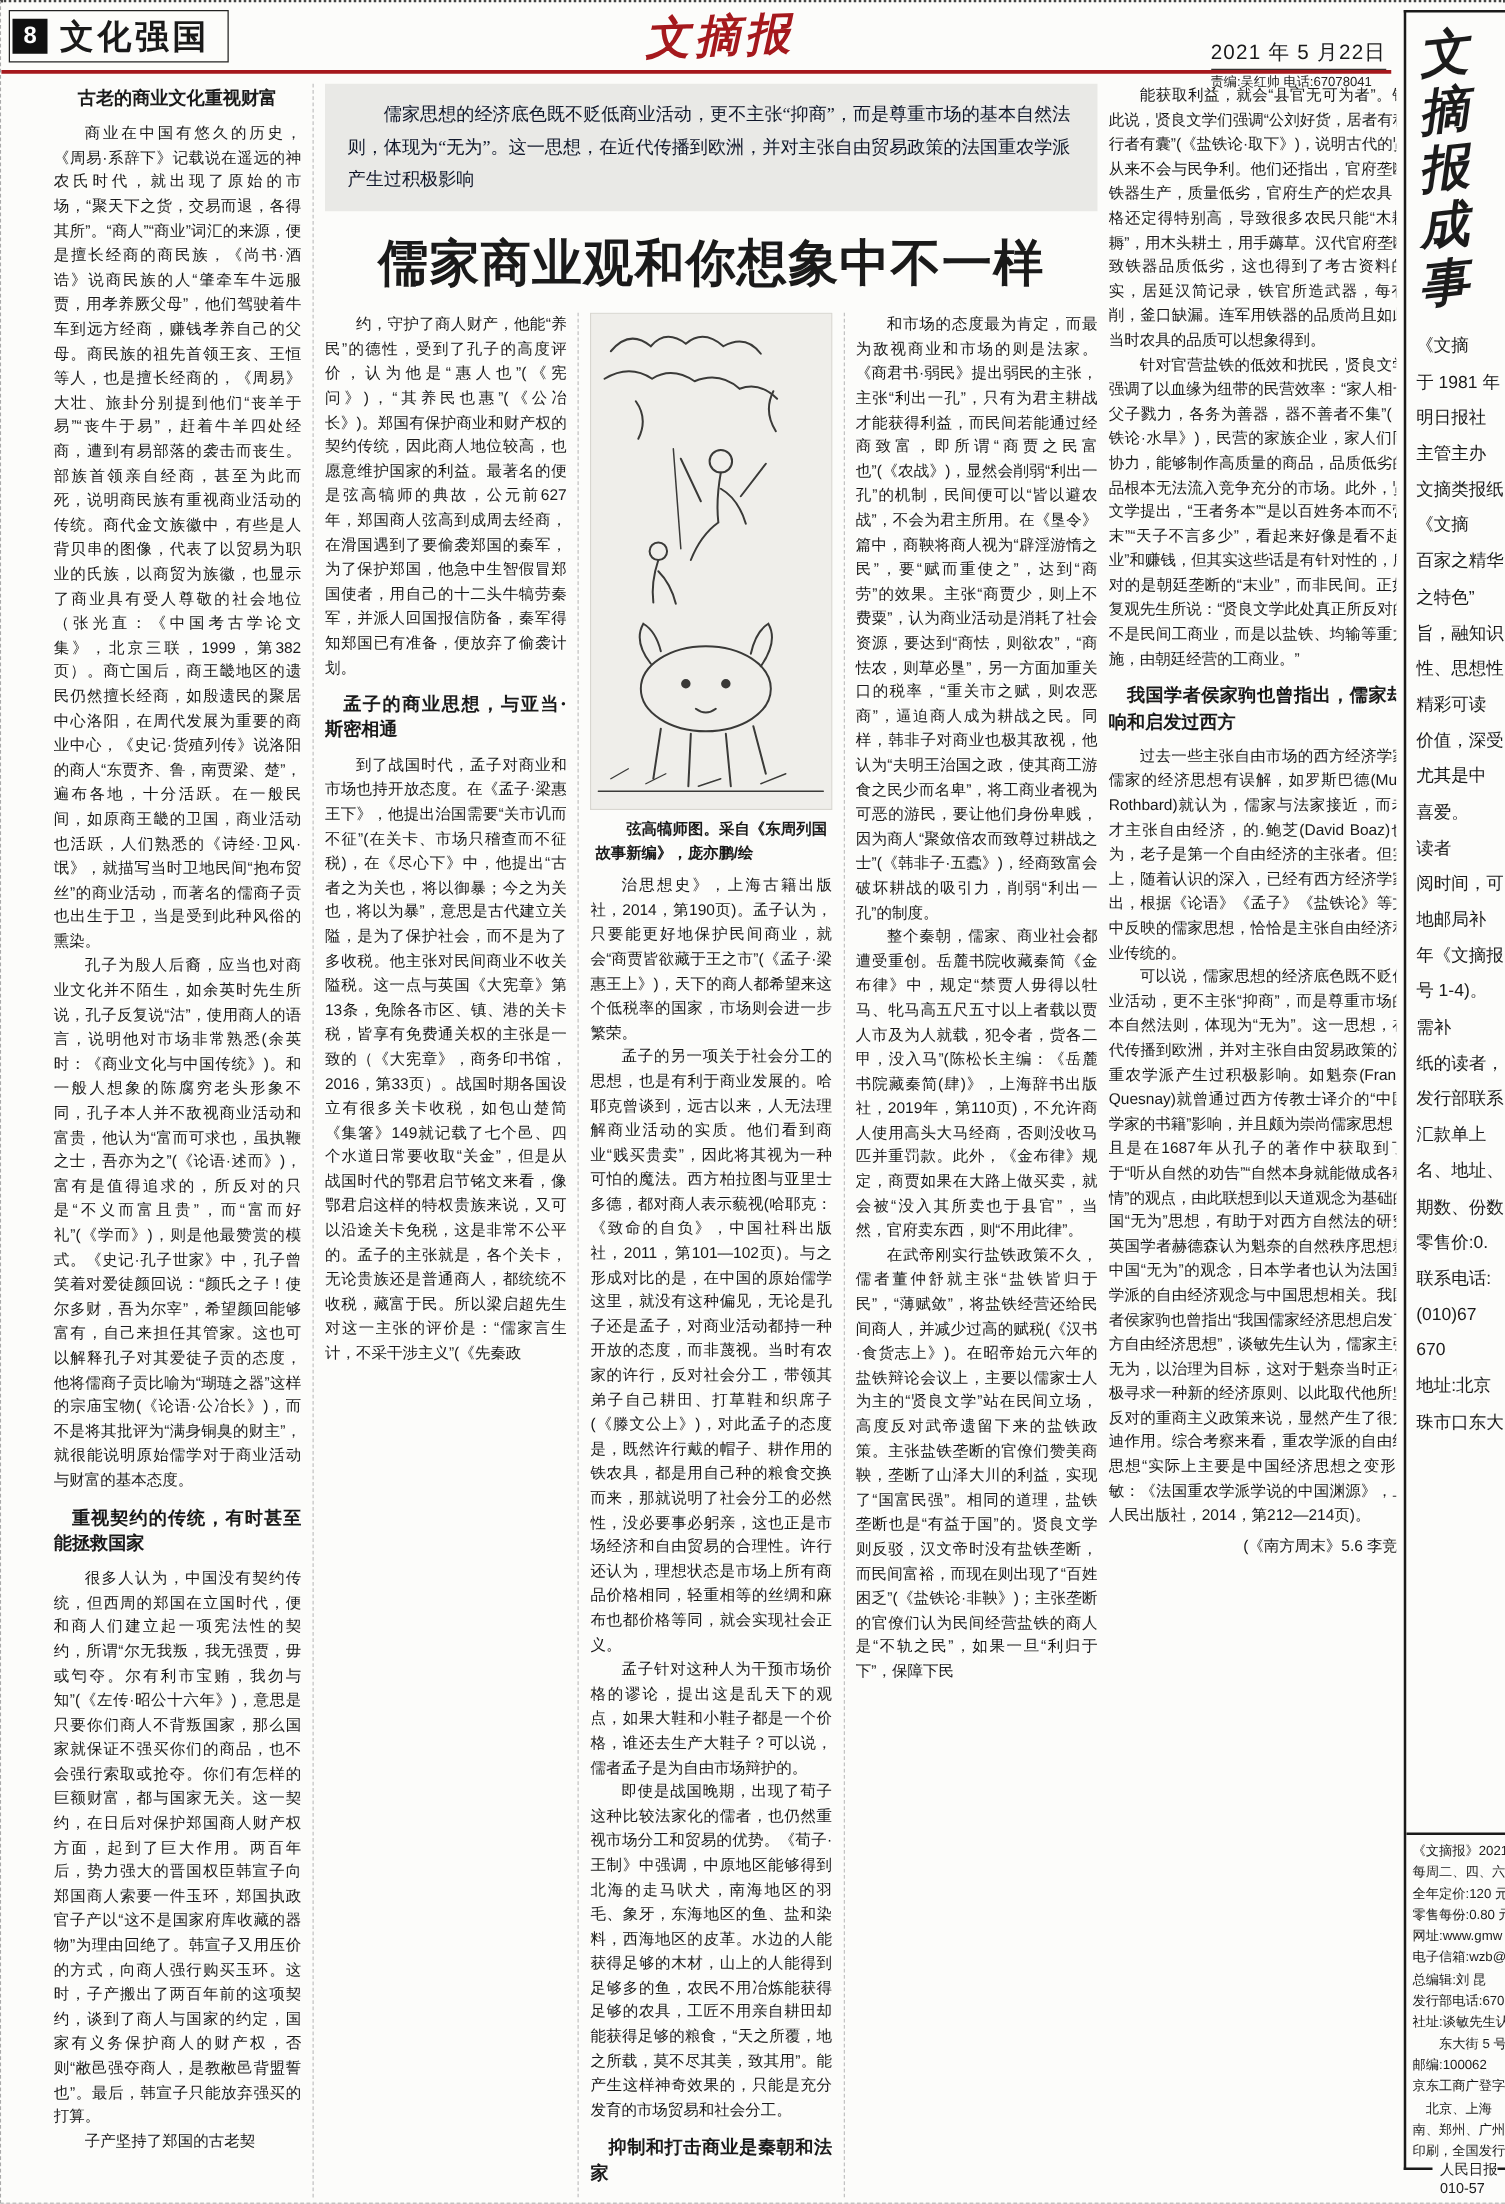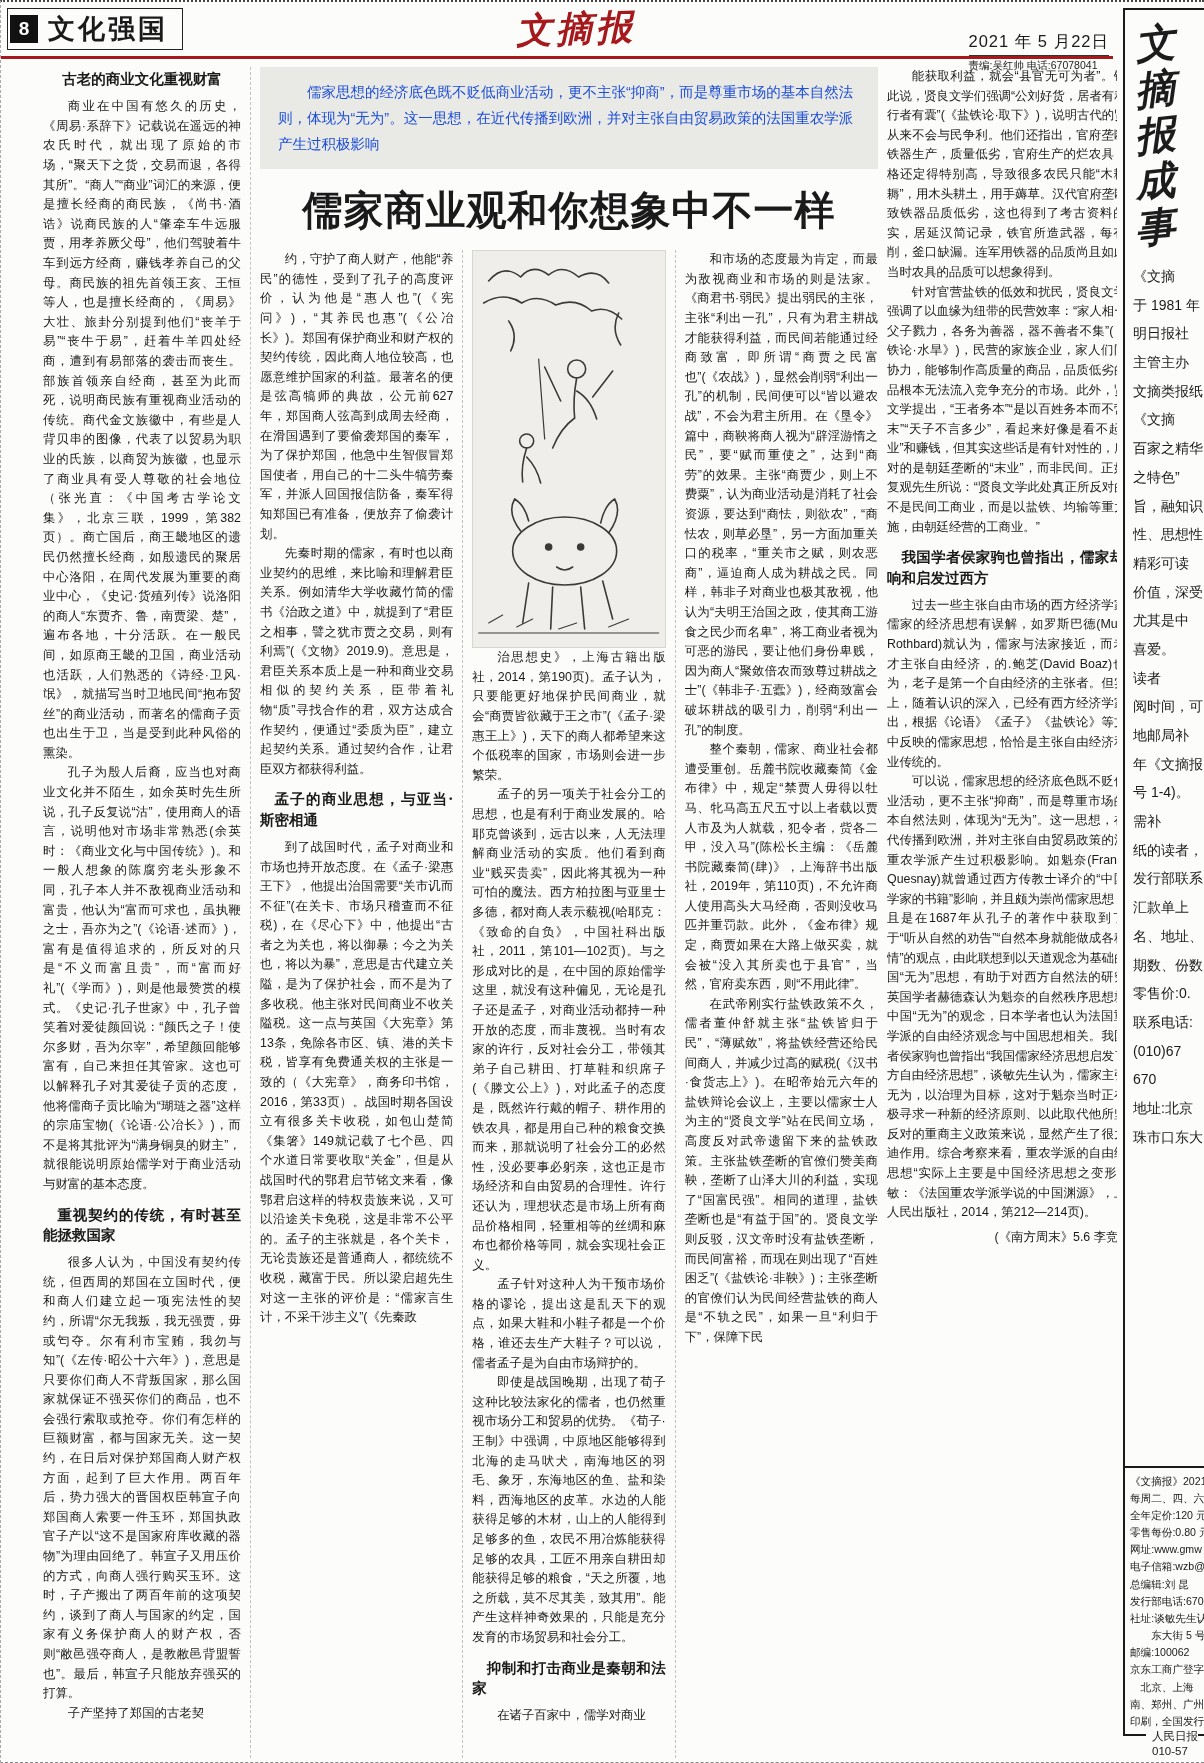--- a/index.html
+++ b/index.html
@@ -20,21 +20,21 @@
   .date{font-size:16.5px;letter-spacing:1px;border-bottom:1px solid #333;padding-bottom:2px;margin-top:45px;}
   .editor{font-size:10.5px;margin-top:3px;color:#222;}
   .red-rule{height:3px;background:#a5191d;margin:4px 4px 0 0;}
   
   .article{flex:1;display:flex;padding:8px 2px 4px 6px;box-sizing:border-box;overflow:hidden;gap:9px;margin-left:36px;}
   .col{overflow:hidden;text-align:justify;}
   .col + .col, .mid-cols > .col + .col{border-left:1px dashed #c2c2c2;padding-left:9px;}
   .col1{width:198px;flex:0 0 auto;}
   .midgroup{width:628px;flex:0 0 auto;display:flex;flex-direction:column;border-left:1px dashed #c2c2c2;padding-left:9px;box-sizing:border-box;}
   .col5{width:252px;flex:0 0 auto;}
-  .lede{background:#e9e9e6;color:#1d4ed8;font-family:Liberation Sans, sans-serif;
+  .lede{background:#e9e9e6;color:#0f172a;font-family:Liberation Serif, serif;
         font-size:14.5px;line-height:1.8;padding:12px 18px;box-sizing:border-box;}
   .lede p{margin:0;text-indent:2em;}
   .headline{font-size:40px;font-weight:bold;text-align:center;letter-spacing:1px;margin:14px 0 12px 0;}
   .mid-cols{flex:1;display:flex;gap:9px;overflow:hidden;}
   .mid-cols .col{flex:1;}
   p.body{font-size:12.4px;line-height:1.58;margin:0;text-indent:2em;}
   h3.subhead{font-family:"DejaVu Serif",serif;font-size:14.5px;font-weight:bold;
              margin:10px 0 8px 0;line-height:1.4;text-indent:1em;}
   h3.lead-subhead{margin-top:2px;text-align:center;text-indent:0;}
   .source{font-size:12.4px;text-align:right;margin-top:6px;padding-right:4px;}
@@ -88,21 +88,20 @@
       <div class="midgroup">
         <div class="lede">
           <p>儒家思想的经济底色既不贬低商业活动，更不主张“抑商”，而是尊重市场的基本自然法则，体现为“无为”。这一思想，在近代传播到欧洲，并对主张自由贸易政策的法国重农学派产生过积极影响</p>
         </div>
         <div class="headline">儒家商业观和你想象中不一样</div>
 
         <div class="mid-cols">
 
           <div class="col">
             <p class="body">约，守护了商人财产，他能“养民”的德性，受到了孔子的高度评价，认为他是“惠人也”(《宪问》)，“其养民也惠”(《公冶长》)。郑国有保护商业和财产权的契约传统，因此商人地位较高，也愿意维护国家的利益。最著名的便是弦高犒师的典故，公元前627年，郑国商人弦高到成周去经商，在滑国遇到了要偷袭郑国的秦军，为了保护郑国，他急中生智假冒郑国使者，用自己的十二头牛犒劳秦军，并派人回国报信防备，秦军得知郑国已有准备，便放弃了偷袭计划。</p>
-            <p class="body">先秦时期的儒家，有时也以商业契约的思维，来比喻和理解君臣关系。例如清华大学收藏竹简的儒书《治政之道》中，就提到了“君臣之相事，譬之犹市贾之交易，则有利焉”(《文物》2019.9)。意思是，君臣关系本质上是一种和商业交易相似的契约关系，臣带着礼物“质”寻找合作的君，双方达成合作契约，便通过“委质为臣”，建立起契约关系。通过契约合作，让君臣双方都获得利益。</p>
             <h3 class="subhead">孟子的商业思想，与亚当·斯密相通</h3>
             <p class="body">到了战国时代，孟子对商业和市场也持开放态度。在《孟子·梁惠王下》，他提出治国需要“关市讥而不征”(在关卡、市场只稽查而不征税)，在《尽心下》中，他提出“古者之为关也，将以御暴；今之为关也，将以为暴”，意思是古代建立关隘，是为了保护社会，而不是为了多收税。他主张对民间商业不收关隘税。这一点与英国《大宪章》第13条，免除各市区、镇、港的关卡税，皆享有免费通关权的主张是一致的（《大宪章》，商务印书馆，2016，第33页）。战国时期各国设立有很多关卡收税，如包山楚简《集箸》149就记载了七个邑、四个水道日常要收取“关金”，但是从战国时代的鄂君启节铭文来看，像鄂君启这样的特权贵族来说，又可以沿途关卡免税，这是非常不公平的。孟子的主张就是，各个关卡，无论贵族还是普通商人，都统统不收税，藏富于民。所以梁启超先生对这一主张的评价是：“儒家言生计，不采干涉主义”(《先秦政</p>
           </div>
 
           <div class="col">
             <div class="figure">
               <svg width="100%" height="100%" viewBox="0 0 200 396" preserveAspectRatio="xMidYMid slice">
                 <rect x="0" y="0" width="200" height="396" fill="#efeeea"></rect>
                 <g stroke="#3a3a38" fill="none" stroke-width="1.6" stroke-linecap="round">
                   <path d="M20 30 q15 -18 32 -4 q12 -14 28 -2 q14 -12 30 2 q18 -10 30 6"></path>
@@ -117,20 +116,21 @@
                   <ellipse cx="96" cy="300" rx="52" ry="34"></ellipse>
                   <path d="M52 280 q-14 -18 -6 -32 q10 6 14 22 M140 282 q14 -20 6 -34 q-10 6 -14 24"></path>
                   <circle cx="80" cy="296" r="3" fill="#3a3a38"></circle>
                   <circle cx="112" cy="296" r="3" fill="#3a3a38"></circle>
                   <path d="M88 316 q8 6 16 0"></path>
                   <path d="M60 332 l-6 40 M84 336 l-2 42 M112 336 l4 42 M134 330 l10 38"></path>
                   <path d="M10 382 h180 M20 372 l14 -8 M48 376 l16 -8 M90 378 l18 -6 M140 376 l20 -8" stroke-width="1.1"></path>
                 </g>
               </svg>
             </div>
+            <div class="figcaption">弦高犒师图。采自《东周列国故事新编》，庞亦鹏/绘</div>
             <p class="body">治思想史》，上海古籍出版社，2014，第190页)。孟子认为，只要能更好地保护民间商业，就会“商贾皆欲藏于王之市”(《孟子·梁惠王上》)，天下的商人都希望来这个低税率的国家，市场则会进一步繁荣。</p>
             <p class="body">孟子的另一项关于社会分工的思想，也是有利于商业发展的。哈耶克曾谈到，远古以来，人无法理解商业活动的实质。他们看到商业“贱买贵卖”，因此将其视为一种可怕的魔法。西方柏拉图与亚里士多德，都对商人表示藐视(哈耶克：《致命的自负》，中国社科出版社，2011，第101—102页)。与之形成对比的是，在中国的原始儒学这里，就没有这种偏见，无论是孔子还是孟子，对商业活动都持一种开放的态度，而非蔑视。当时有农家的许行，反对社会分工，带领其弟子自己耕田、打草鞋和织席子(《滕文公上》)，对此孟子的态度是，既然许行戴的帽子、耕作用的铁农具，都是用自己种的粮食交换而来，那就说明了社会分工的必然性，没必要事必躬亲，这也正是市场经济和自由贸易的合理性。许行还认为，理想状态是市场上所有商品价格相同，轻重相等的丝绸和麻布也都价格等同，就会实现社会正义。</p>
             <p class="body">孟子针对这种人为干预市场价格的谬论，提出这是乱天下的观点，如果大鞋和小鞋子都是一个价格，谁还去生产大鞋子？可以说，儒者孟子是为自由市场辩护的。</p>
             <p class="body">即使是战国晚期，出现了荀子这种比较法家化的儒者，也仍然重视市场分工和贸易的优势。《荀子·王制》中强调，中原地区能够得到北海的走马吠犬，南海地区的羽毛、象牙，东海地区的鱼、盐和染料，西海地区的皮革。水边的人能获得足够的木材，山上的人能得到足够多的鱼，农民不用冶炼能获得足够的农具，工匠不用亲自耕田却能获得足够的粮食，“天之所覆，地之所载，莫不尽其美，致其用”。能产生这样神奇效果的，只能是充分发育的市场贸易和社会分工。</p>
             <h3 class="subhead">抑制和打击商业是秦朝和法家</h3>
             <p class="body">在诸子百家中，儒学对商业</p>
           </div>
 
           <div class="col">
             <p class="body">和市场的态度最为肯定，而最为敌视商业和市场的则是法家。《商君书·弱民》提出弱民的主张，主张“利出一孔”，只有为君主耕战才能获得利益，而民间若能通过经商致富，即所谓“商贾之民富也”(《农战》)，显然会削弱“利出一孔”的机制，民间便可以“皆以避农战”，不会为君主所用。在《垦令》篇中，商鞅将商人视为“辟淫游惰之民”，要“赋而重使之”，达到“商劳”的效果。主张“商贾少，则上不费粟”，认为商业活动是消耗了社会资源，要达到“商怯，则欲农”，“商怯农，则草必垦”，另一方面加重关口的税率，“重关市之赋，则农恶商”，逼迫商人成为耕战之民。同样，韩非子对商业也极其敌视，他认为“夫明王治国之政，使其商工游食之民少而名卑”，将工商业者视为可恶的游民，要让他们身份卑贱，因为商人“聚敛倍农而致尊过耕战之士”(《韩非子·五蠹》)，经商致富会破坏耕战的吸引力，削弱“利出一孔”的制度。</p>

